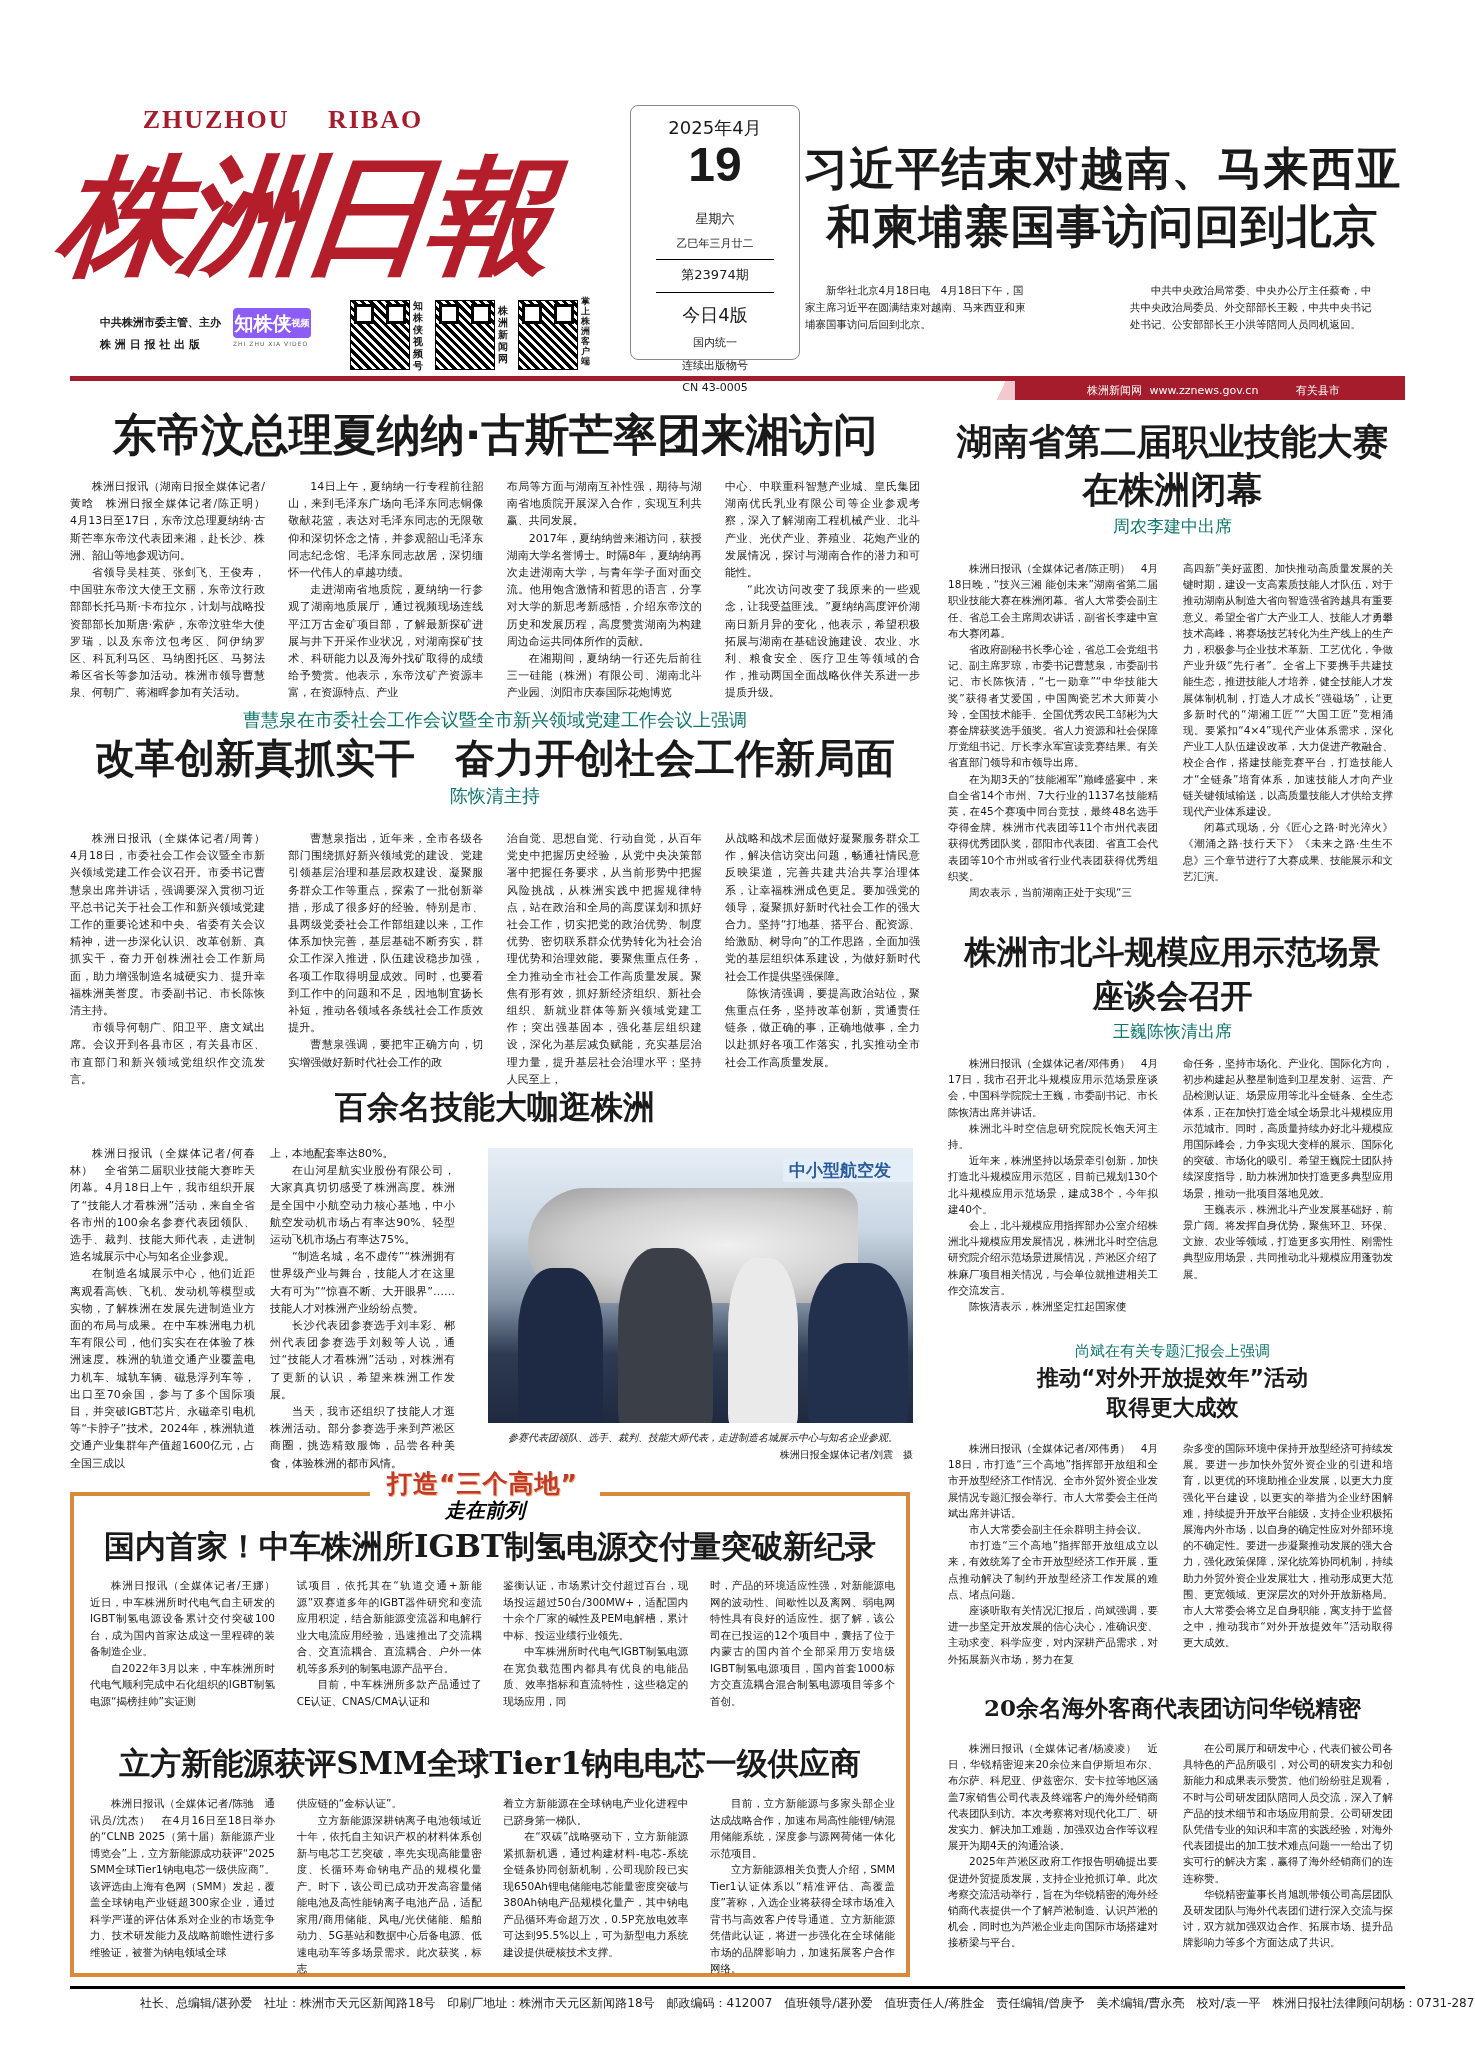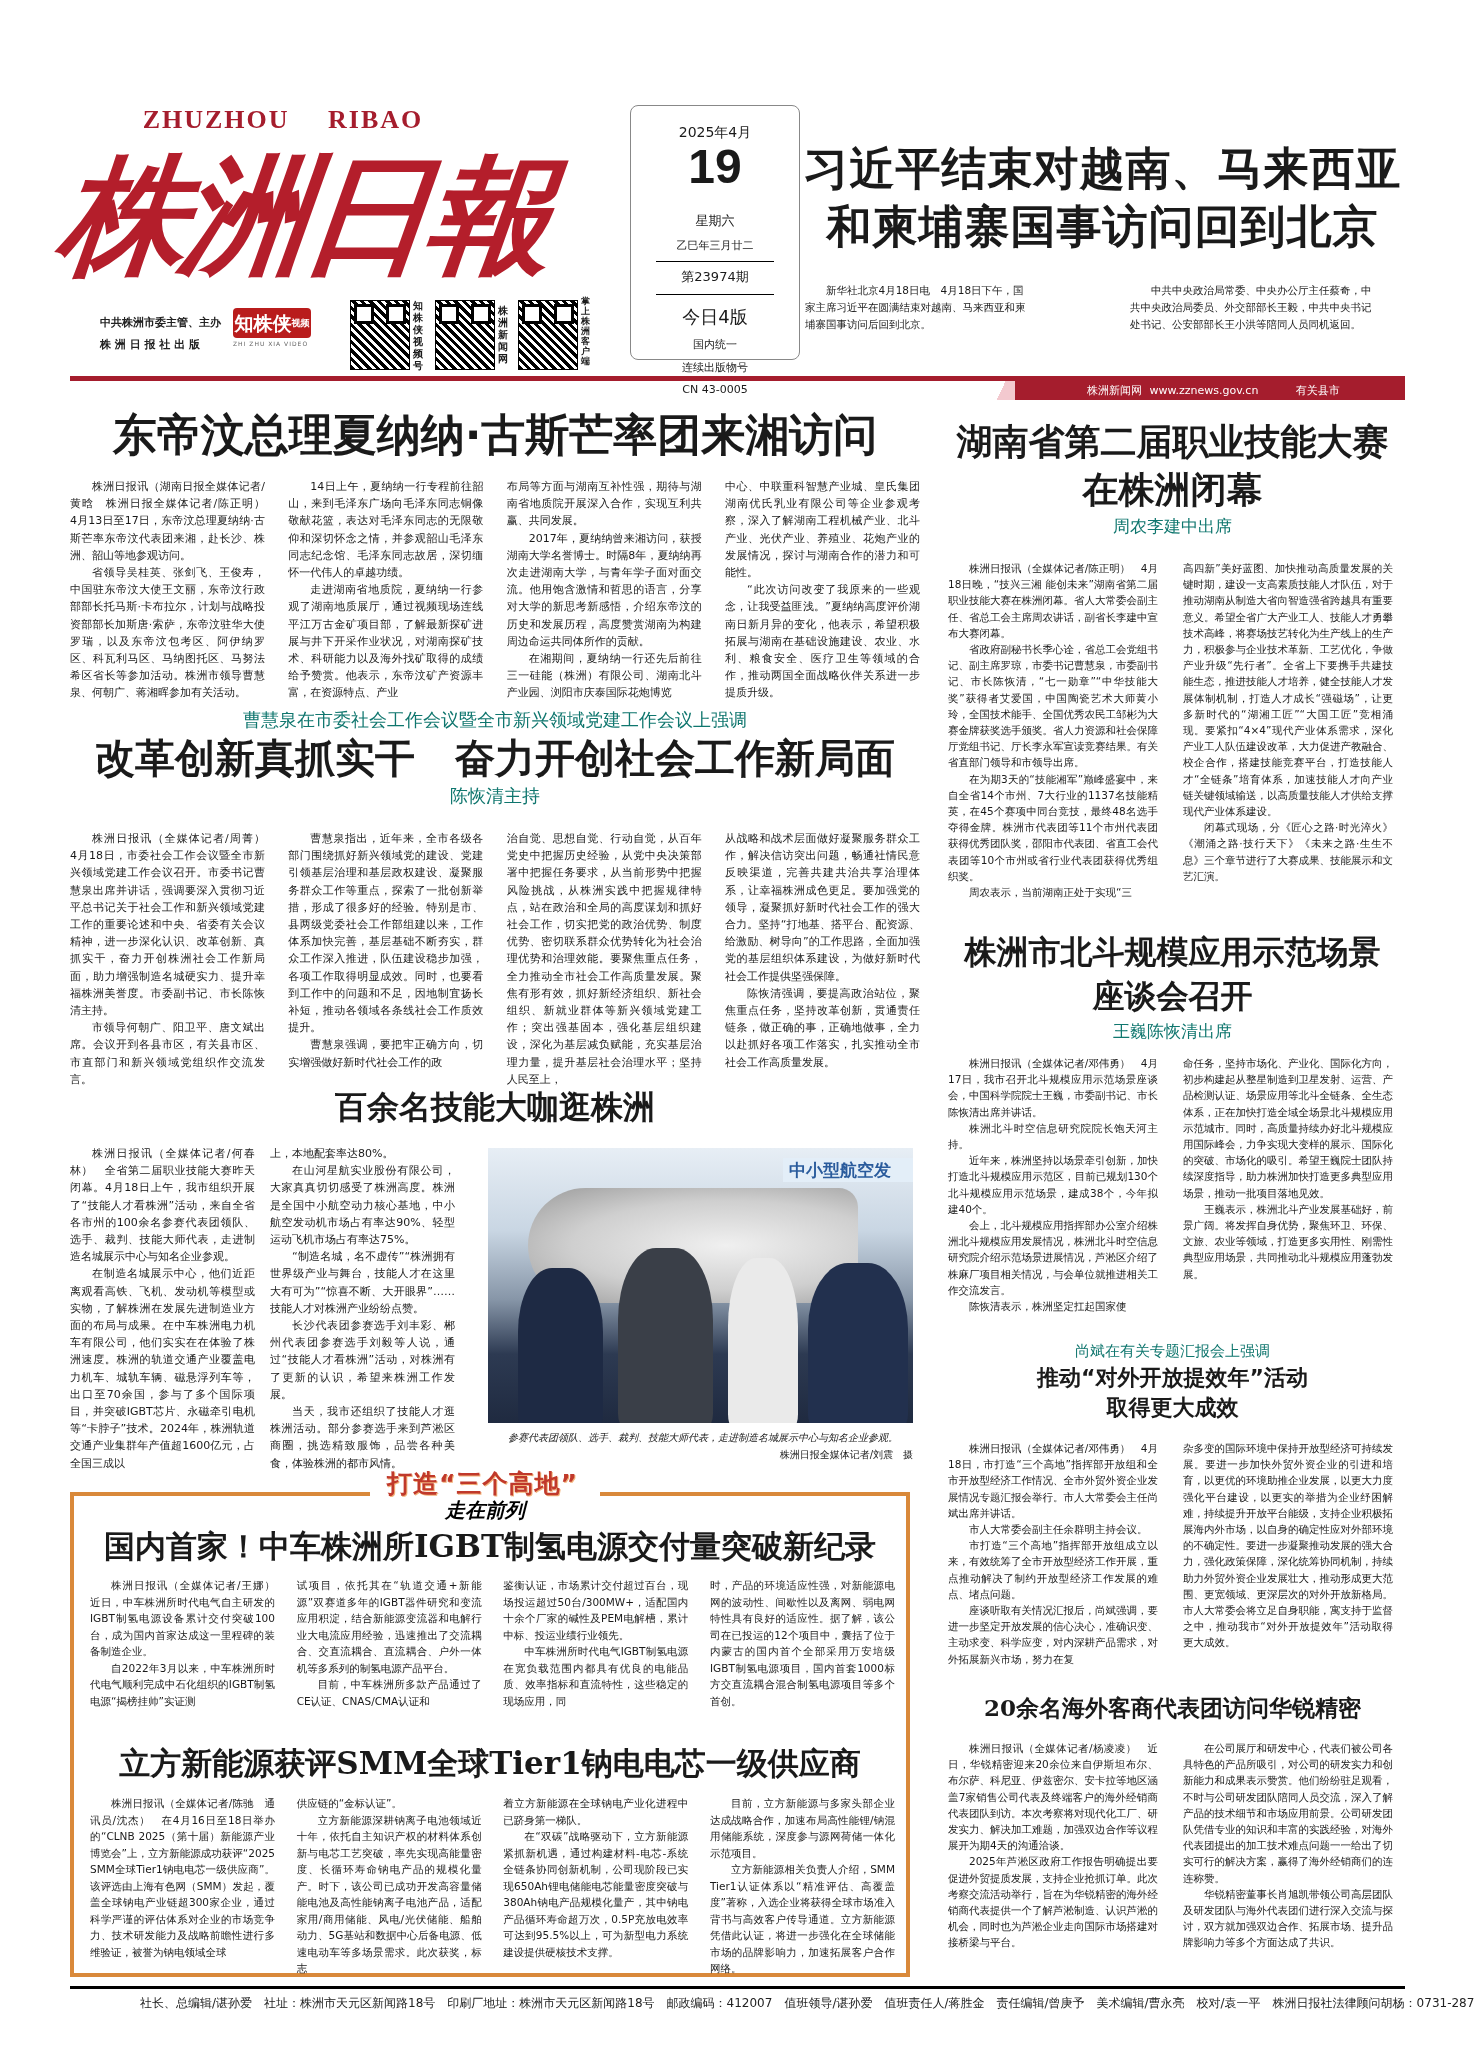--- a/index.html
+++ b/index.html
@@ -1,28 +1,28 @@
 <!DOCTYPE html>
 <html><head>
 <meta charset="utf-8">
 <style>
 *{box-sizing:border-box;margin:0;padding:0}
 body{width:1475px;height:2064px;background:#fff;font-family:"DejaVu Sans","Liberation Sans",sans-serif;color:#1a1a1a;position:relative;overflow:hidden}
 .abs{position:absolute}
 .mast-en{left:118px;top:105px;width:330px;font-family:"Liberation Serif","DejaVu Serif",serif;font-weight:bold;color:#a51d2d;font-size:26px;letter-spacing:2px;text-align:center;word-spacing:30px}
 .mast-cn{left:60px;top:130px;width:560px;height:170px;font-family:"DejaVu Serif",serif;font-weight:bold;font-style:italic;color:#b41e2b;font-size:128px;line-height:170px;letter-spacing:-6px;transform:skewX(-6deg)}
 .pub{left:100px;top:312px;font-size:11px;line-height:22px;font-weight:bold;color:#222}
-.zzx{left:233px;top:308px;width:78px;height:30px;background:#b91c1c;color:#fff;font-weight:bold;font-size:19px;line-height:30px;text-align:center;border-radius:4px}
+.zzx{left:233px;top:308px;width:78px;height:30px;background:#8b5cf6;color:#fff;font-weight:bold;font-size:19px;line-height:30px;text-align:center;border-radius:4px}
 .zzx-sub{left:233px;top:340px;width:90px;font-size:6px;color:#666;letter-spacing:1px}
 .qr{width:60px;height:70px;border:1px solid #000;background:repeating-linear-gradient(45deg,#000 0 3px,#fff 3px 6px),#fff;position:absolute}
 .qr::before{content:"";position:absolute;left:3px;top:3px;width:14px;height:14px;border:3px solid #000;background:#fff}
 .qr::after{content:"";position:absolute;right:3px;top:3px;width:14px;height:14px;border:3px solid #000;background:#fff}
 .qr-label{position:absolute;font-size:10px;width:12px;line-height:12px;font-weight:bold;word-break:break-all}
 .datebox{left:630px;top:105px;width:170px;height:255px;border:1.5px solid #888;border-radius:8px;text-align:center}
-.datebox .ym{margin-top:18px;font-size:14px}
+.datebox .ym{margin-top:10px;font-size:18px}
 .datebox .day{font-size:48px;font-weight:bold;line-height:50px;font-family:"Liberation Sans",sans-serif}
 .datebox .wk{font-size:13px;margin-top:20px}
 .datebox .lunar{font-size:11px;margin-top:8px}
 .datebox .hr{width:118px;margin:8px auto 0;border-top:1.5px solid #000}
 .datebox .issue{font-size:13px;margin-top:6px}
 .datebox .ed{font-size:18px;margin-top:10px}
 .datebox .sm{font-size:11px;margin-top:8px}
 .lead-h{left:800px;top:140px;width:605px;font-weight:bold;font-size:45px;line-height:58px;text-align:center;letter-spacing:1px}
 .lead-p{font-size:10.5px;line-height:17px;width:225px;text-indent:2em}
 .redrule{left:70px;top:376px;width:1335px;height:5px;background:#a51d2d}

